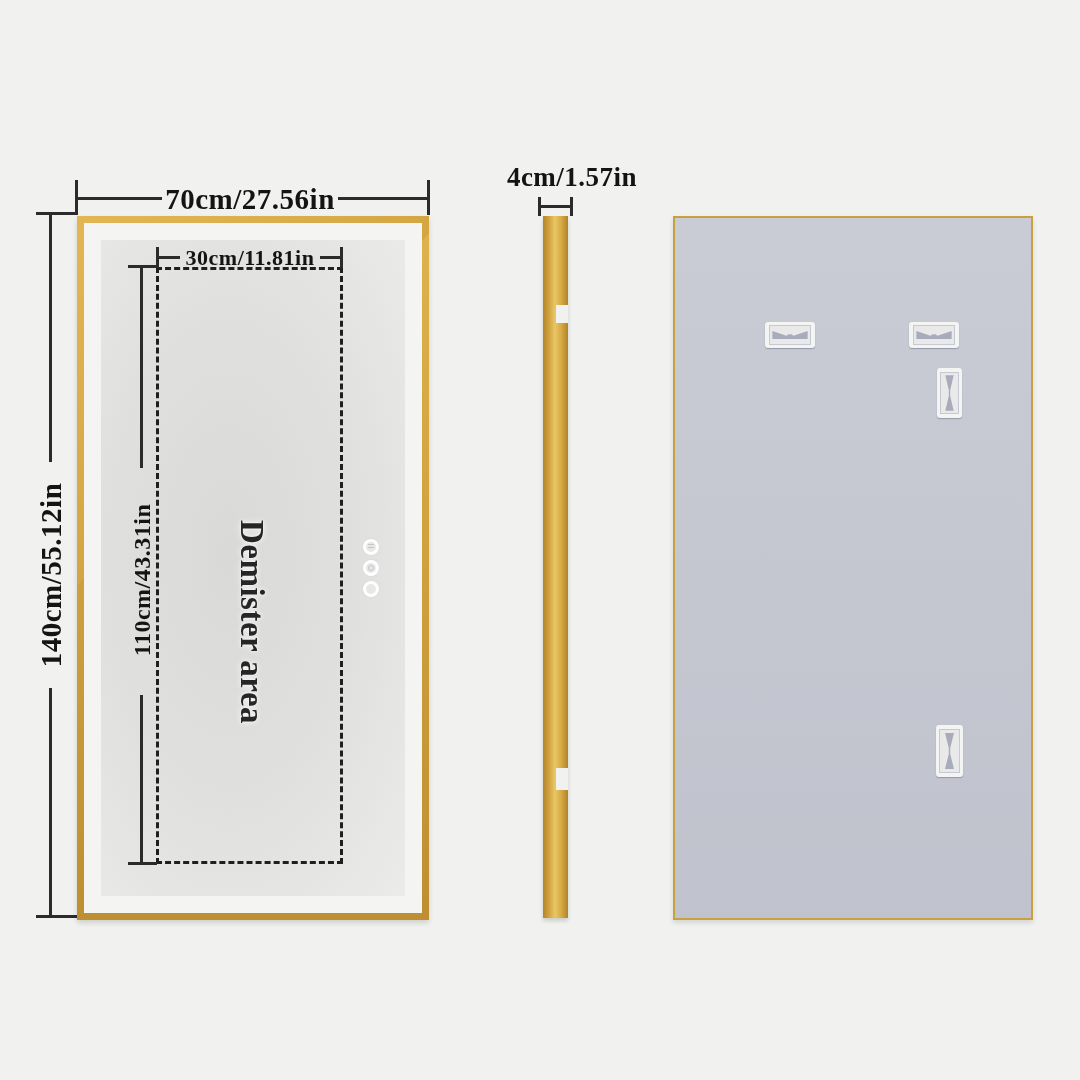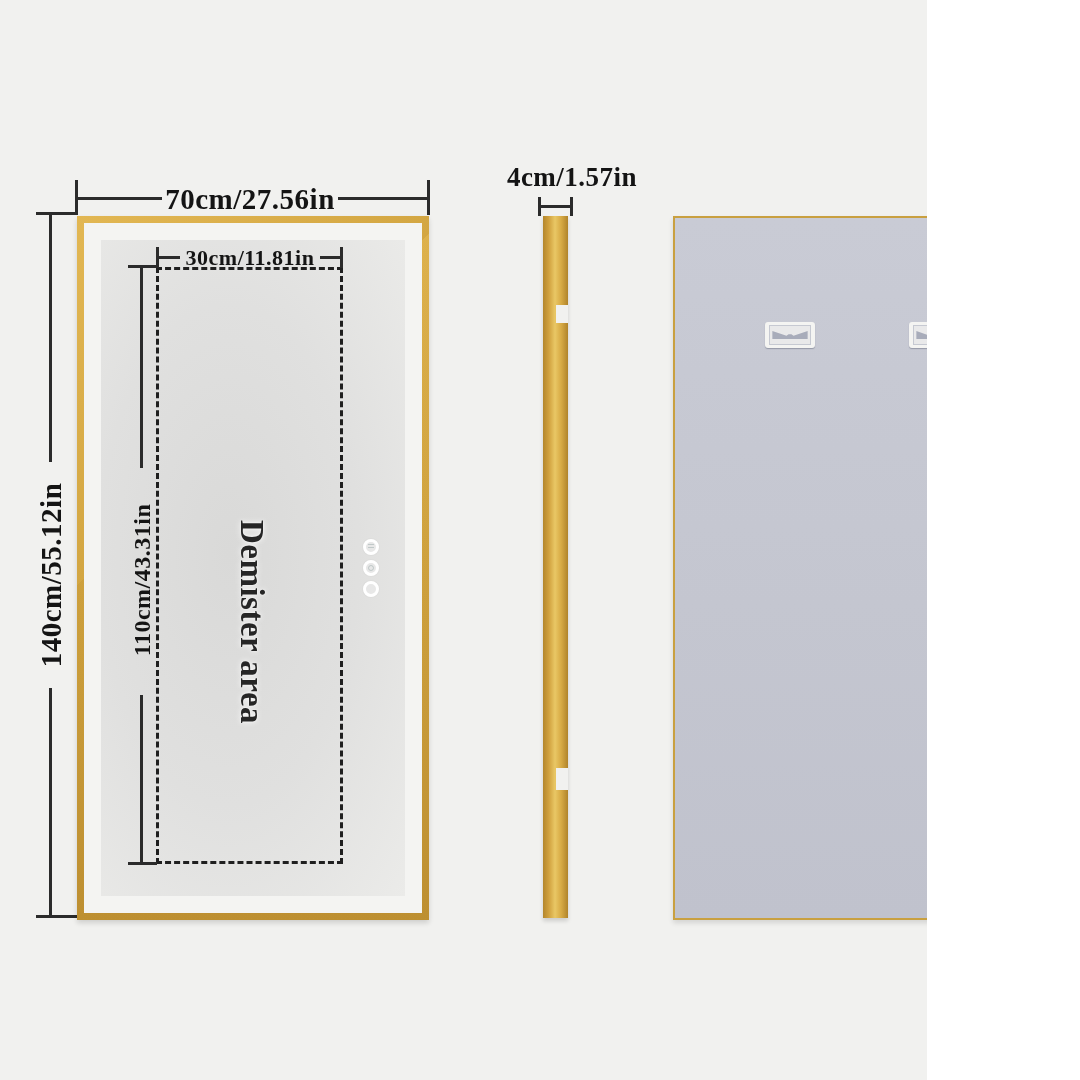--- a/index.html
+++ b/index.html
@@ -1,18 +1,18 @@
 <!DOCTYPE html>
 <html><head>
 <meta charset="utf-8">
 <style>
   html,body{margin:0;padding:0;}
   .canvas{
     position:relative;
-    width:927px;height:1080px;
+    width:1080px;height:1080px;
     background:#f1f1ef;
     overflow:hidden;
     font-family:"Liberation Serif","DejaVu Serif",serif;
   }
   
   .dline{position:absolute;background:#2b2b2b;}
   .dim-label{
     position:absolute;
     transform:translate(-50%,-50%);
     white-space:nowrap;

